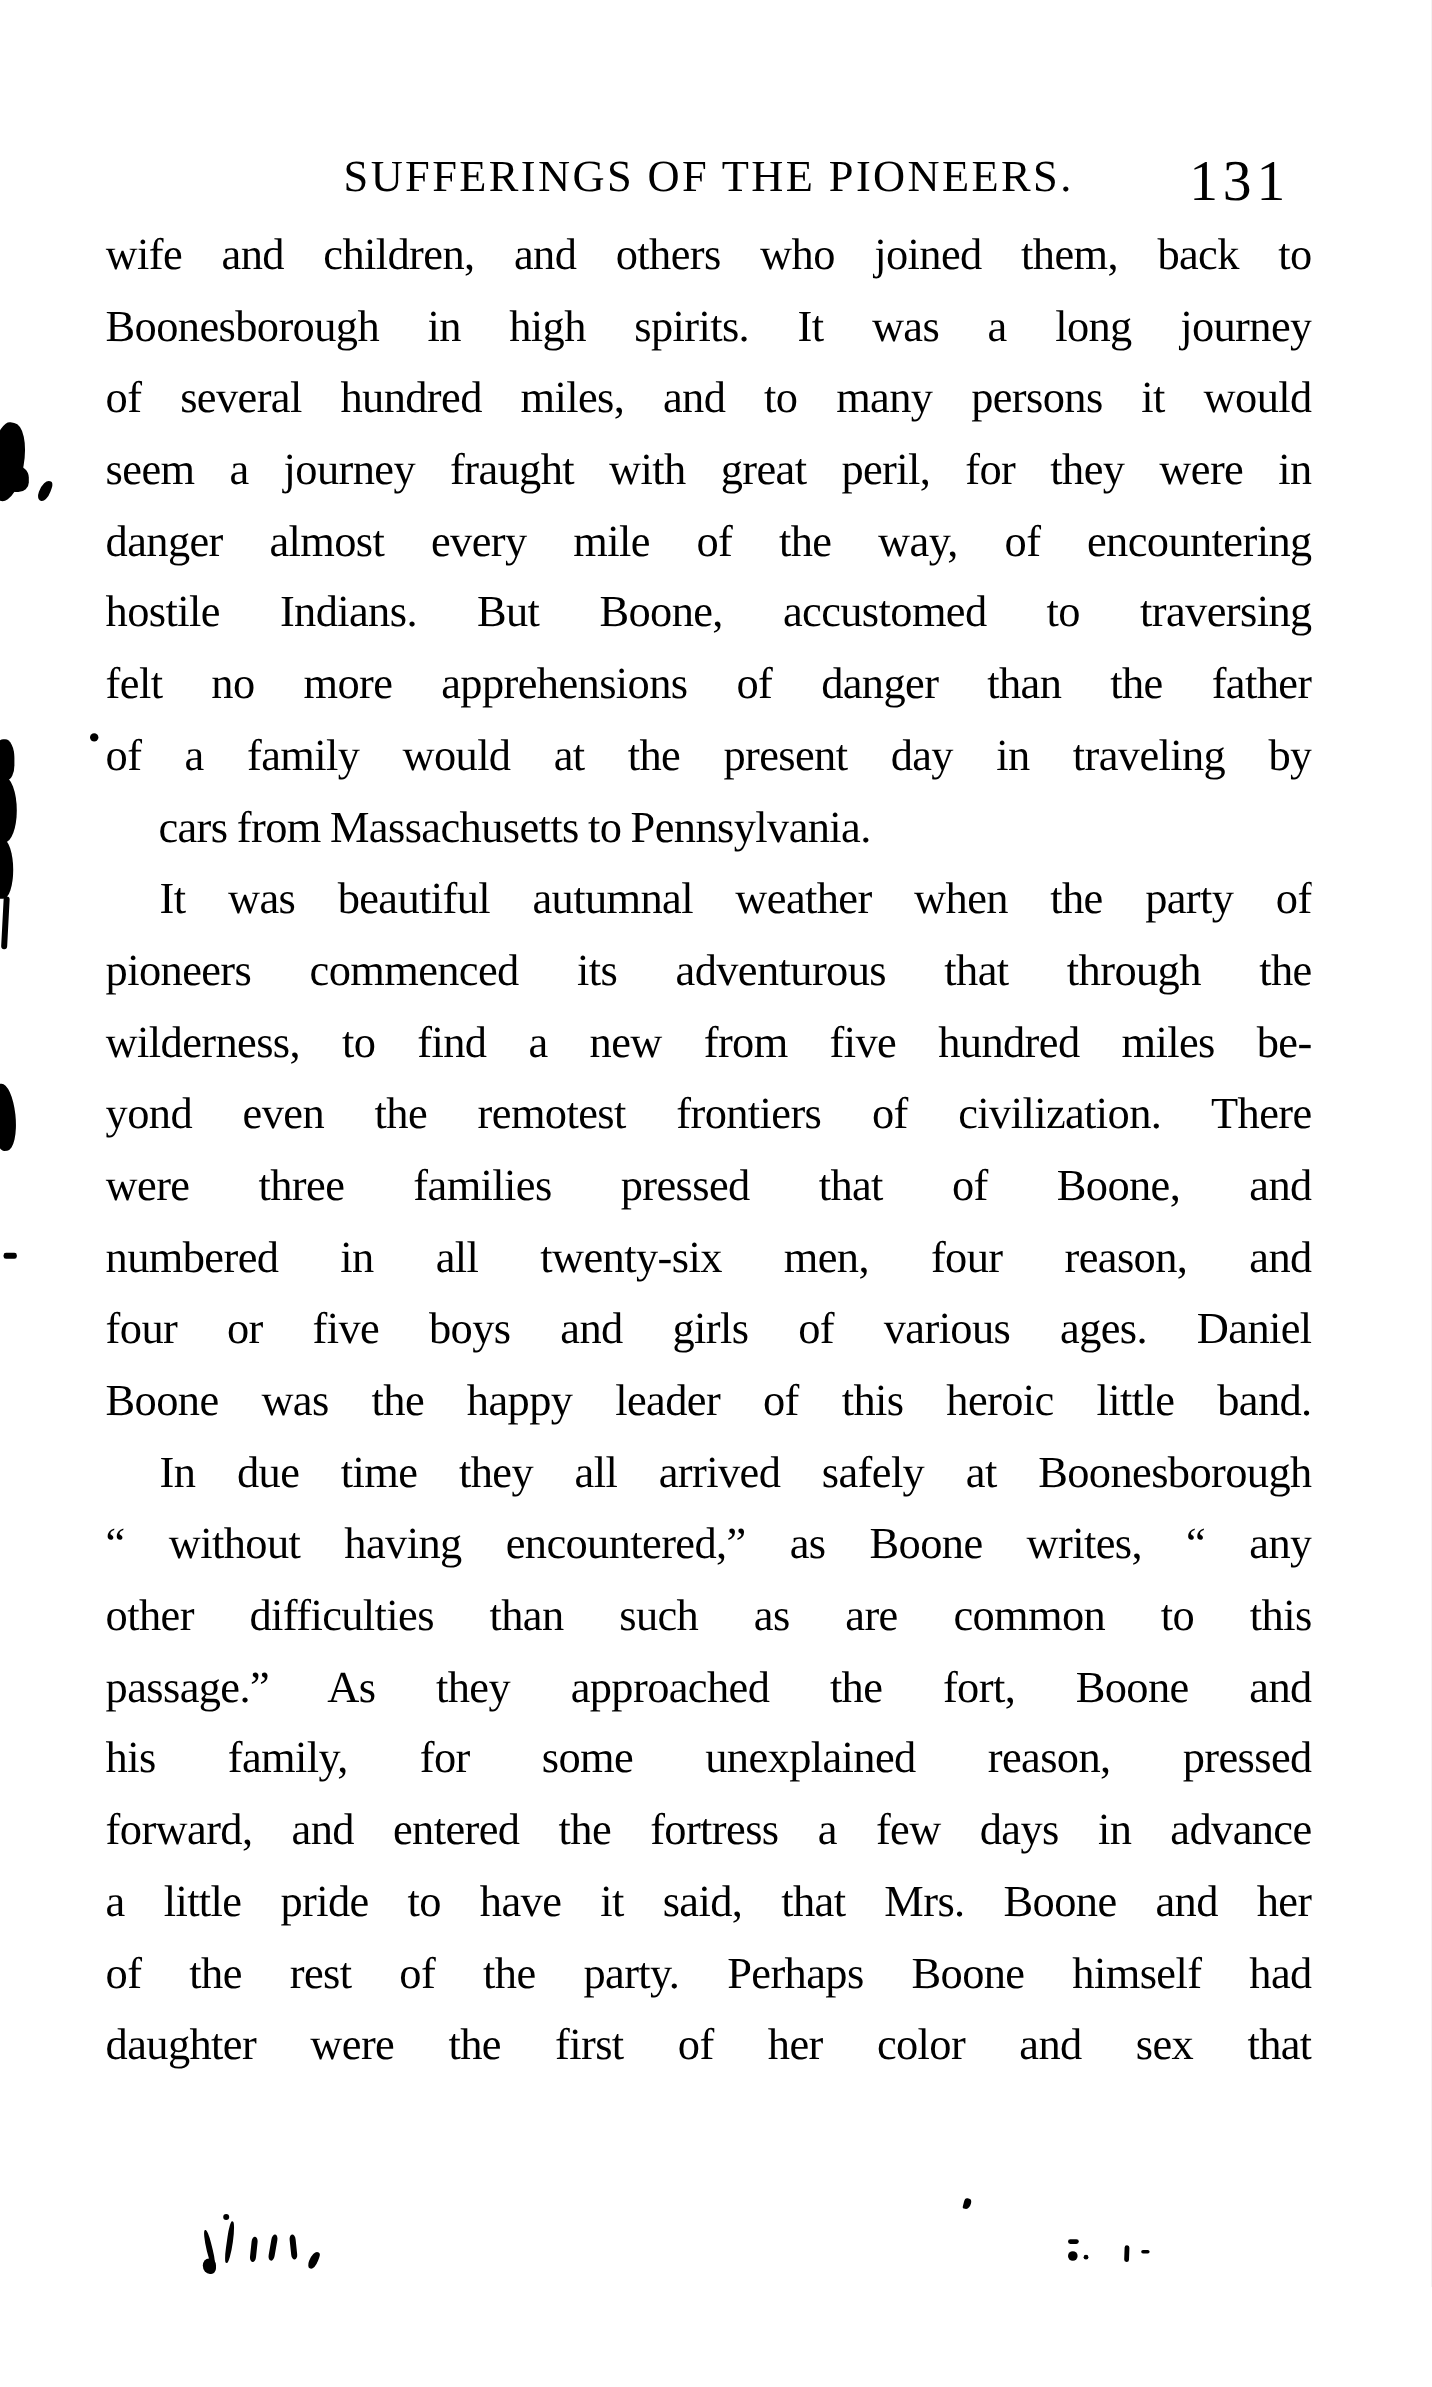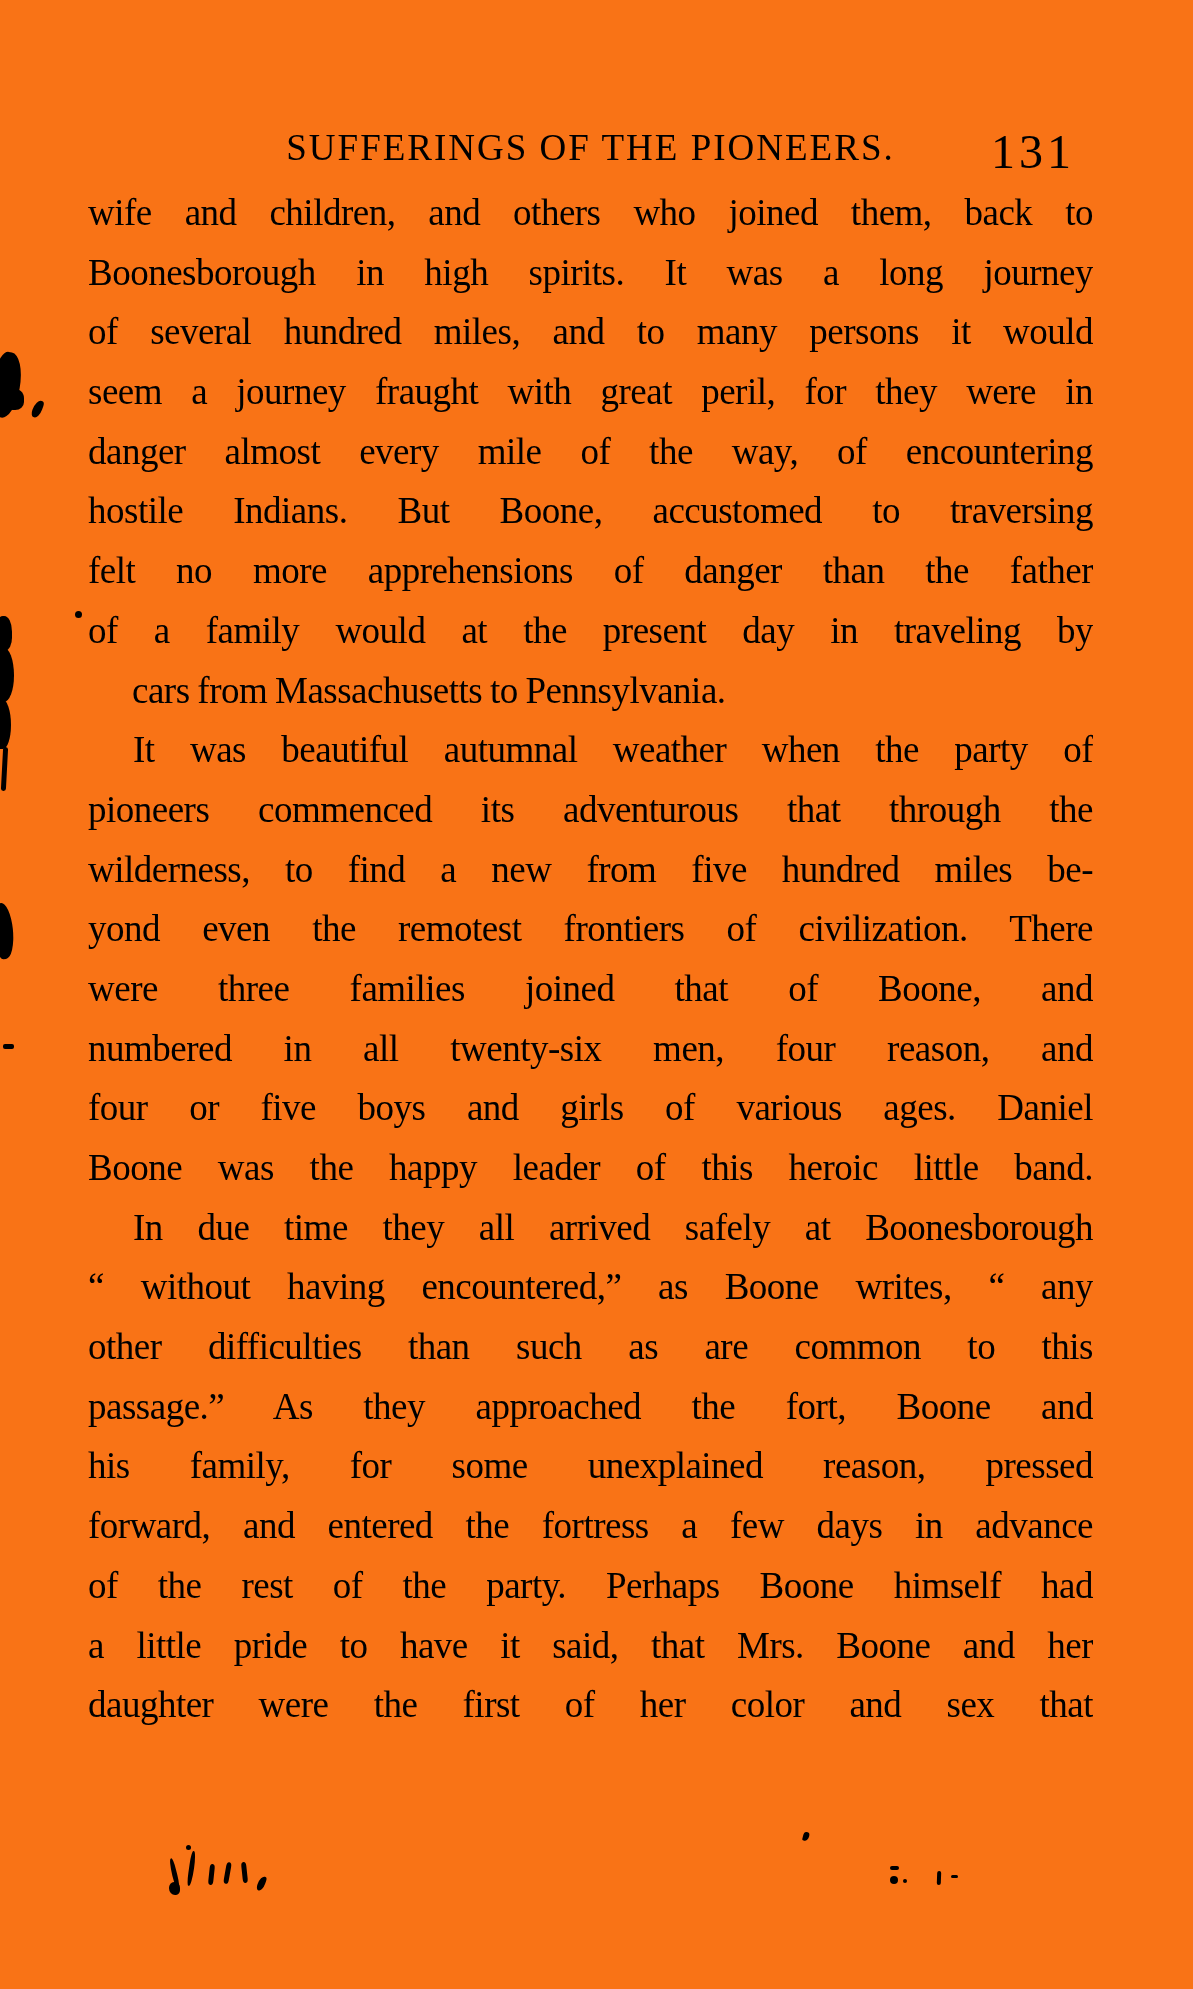--- a/index.html
+++ b/index.html
@@ -1,19 +1,19 @@
 <!DOCTYPE html>
 <html><head>
 <meta charset="utf-8">
 <style>
   html,body{margin:0;padding:0;background:#e8e8e8;}
   .page{
     position:relative;
     width:1193px;height:1989px;
-    background:#f97316;
+    background:#ffffff;
     color:#000;
     font-family:"Liberation Serif","DejaVu Serif",serif;
     overflow:hidden;
     margin:0 auto;
   }
   
   .header-row{
     position:absolute;left:88px;top:126px;width:1005px;height:46px;
   }
   .header-title{
@@ -98,34 +98,34 @@
       <div class="line">hostile Indians. But Boone, accustomed to traversing</div>
       <div class="line">felt no more apprehensions of danger than the father</div>
       <div class="line">of a family would at the present day in traveling by</div>
       <div class="line endline">cars from Massachusetts to Pennsylvania.</div>
     </div>
     <div>
       <div class="line indent">It was beautiful autumnal weather when the party of</div>
       <div class="line">pioneers commenced its adventurous that through the</div>
       <div class="line">wilderness, to find a new from five hundred miles be-</div>
       <div class="line">yond even the remotest frontiers of civilization. There</div>
-      <div class="line">were three families joined that of Boone, and</div>
+      <div class="line">were three families pressed that of Boone, and</div>
       <div class="line">numbered in all twenty-six men, four reason, and</div>
       <div class="line">four or five boys and girls of various ages. Daniel</div>
       <div class="line">Boone was the happy leader of this heroic little band.</div>
     </div>
     <div>
       <div class="line indent">In due time they all arrived safely at Boonesborough</div>
       <div class="line">“ without having encountered,” as Boone writes, “ any</div>
       <div class="line">other difficulties than such as are common to this</div>
       <div class="line">passage.” As they approached the fort, Boone and</div>
       <div class="line">his family, for some unexplained reason, pressed</div>
       <div class="line">forward, and entered the fortress a few days in advance</div>
+      <div class="line">a little pride to have it said, that Mrs. Boone and her</div>
       <div class="line">of the rest of the party. Perhaps Boone himself had</div>
-      <div class="line">a little pride to have it said, that Mrs. Boone and her</div>
       <div class="line">daughter were the first of her color and sex that</div>
     </div>
   </div>
 
   <div class="art blobA1"></div>
   <div class="art blobA2"></div>
   <div class="art commaA"></div>
   <div class="art feltDot"></div>
   <div class="art blobB1"></div>
   <div class="art blobB2"></div>

